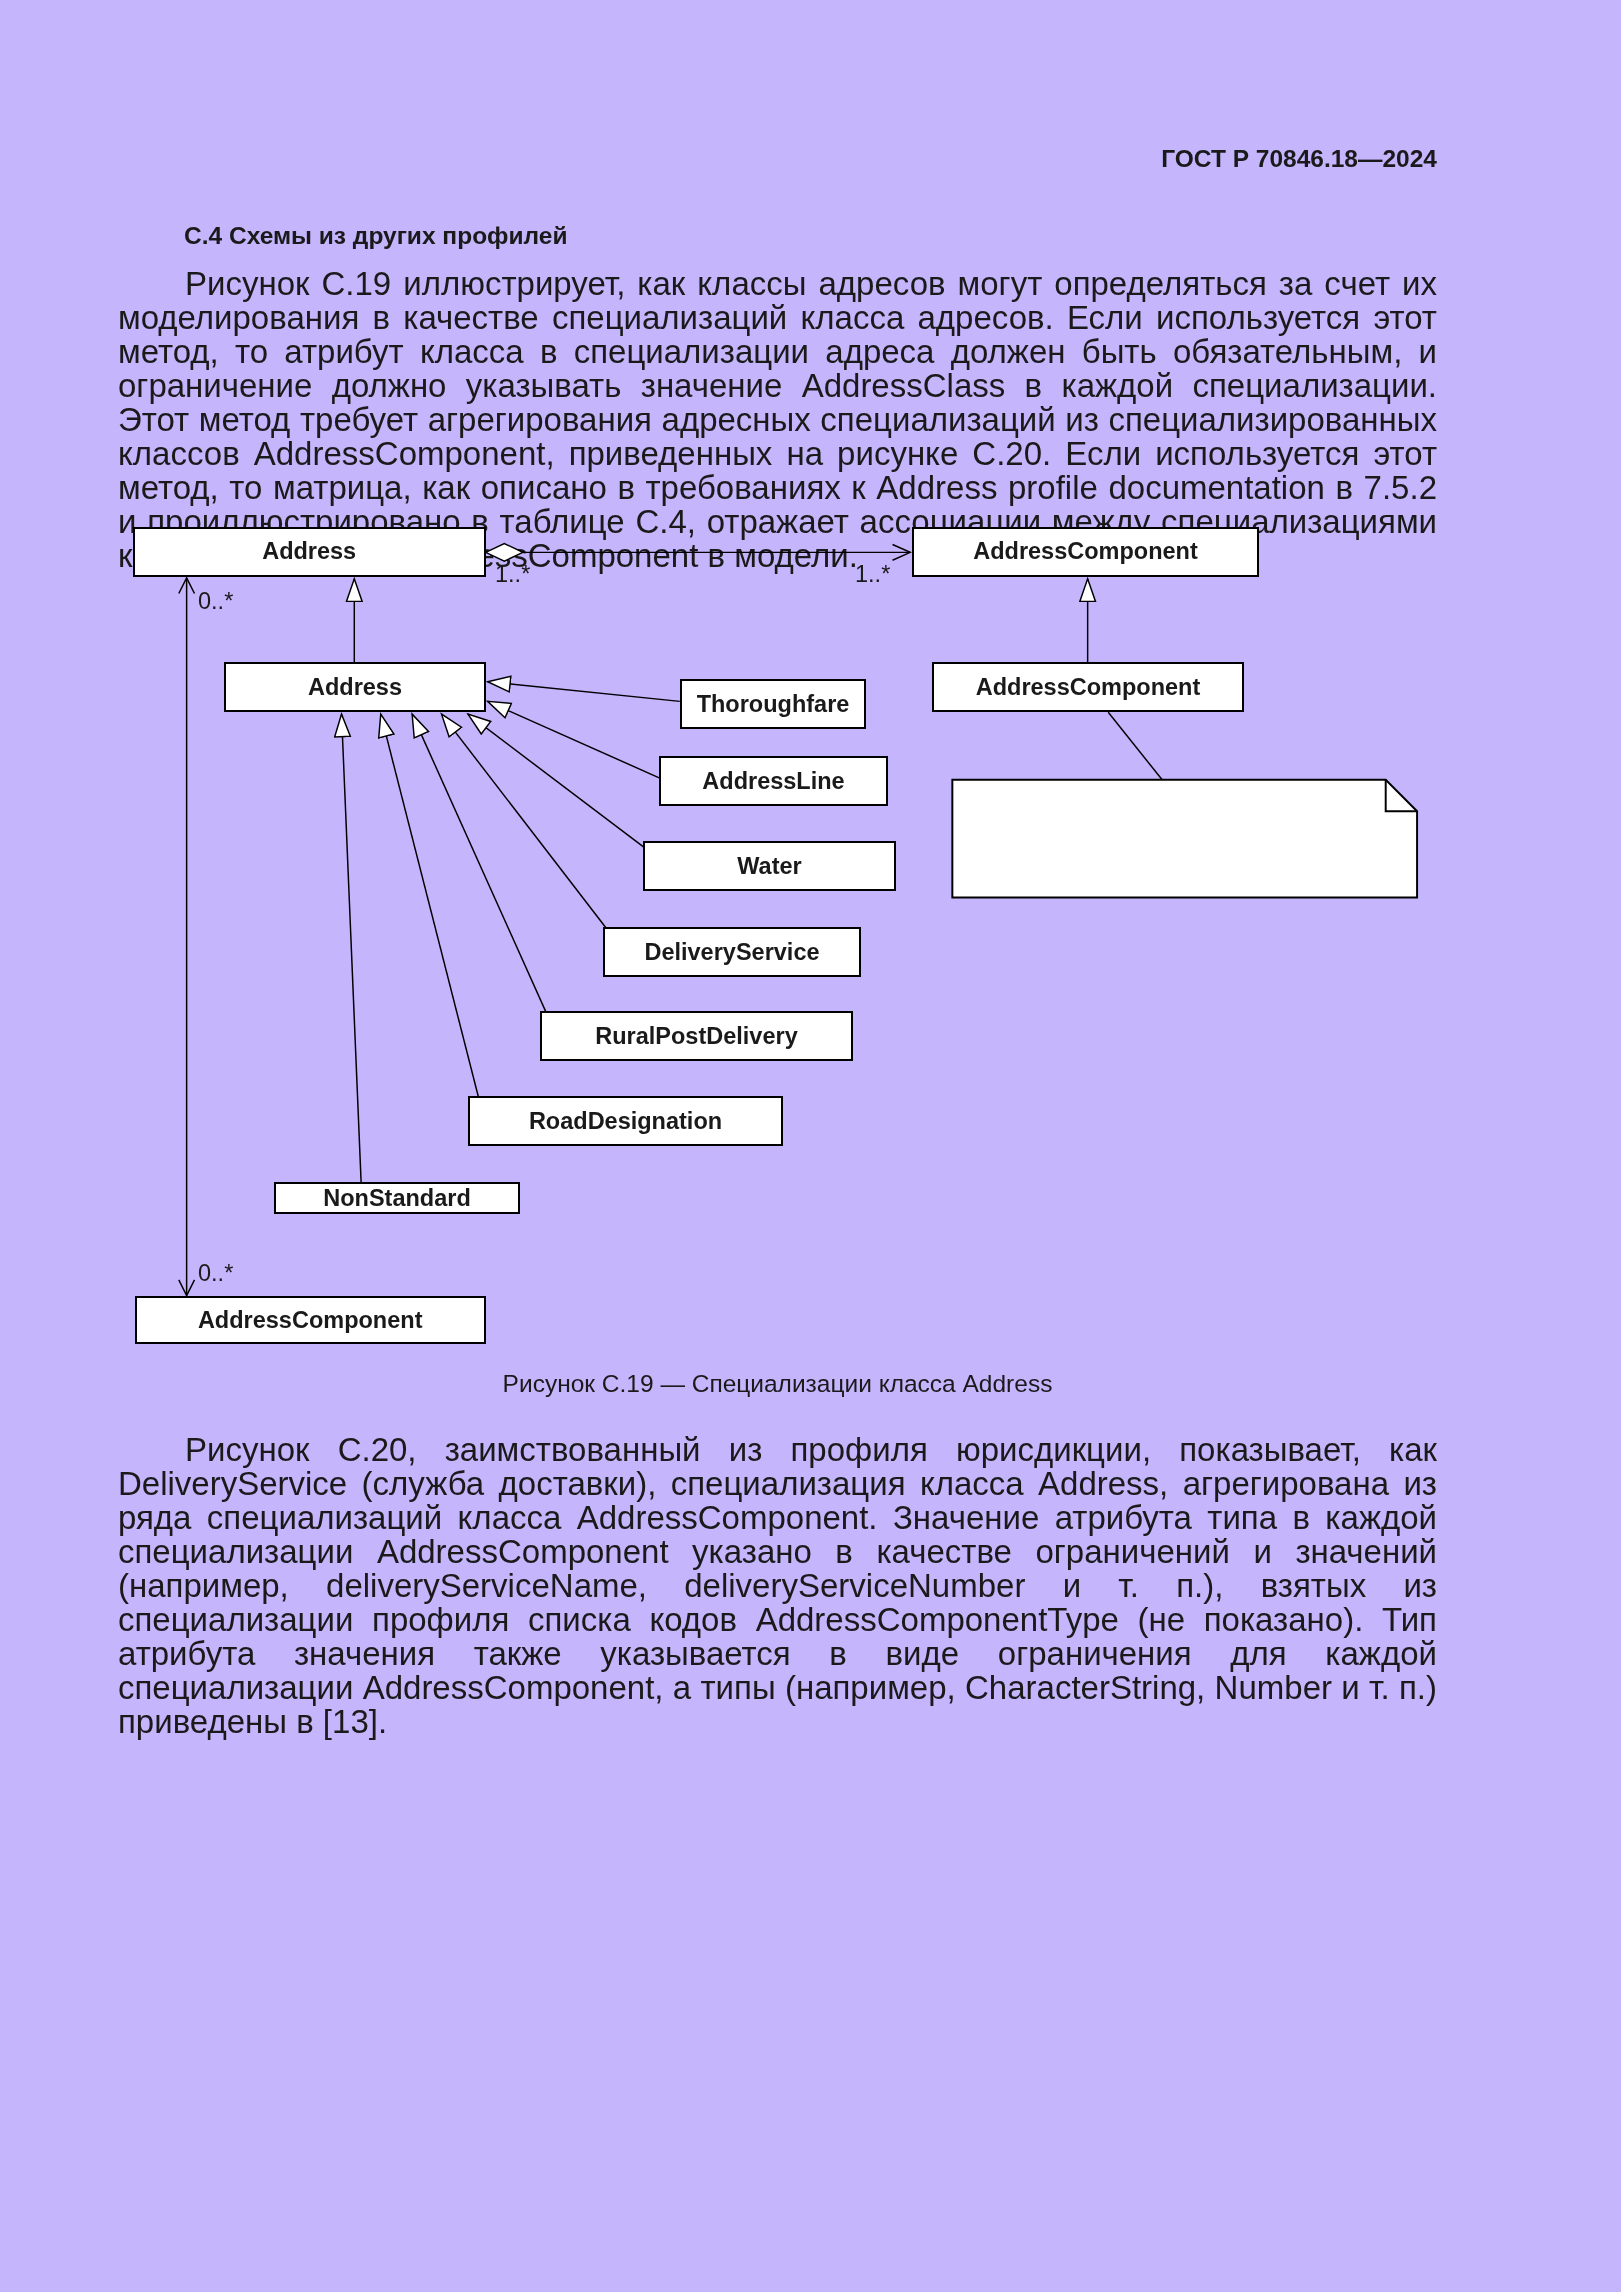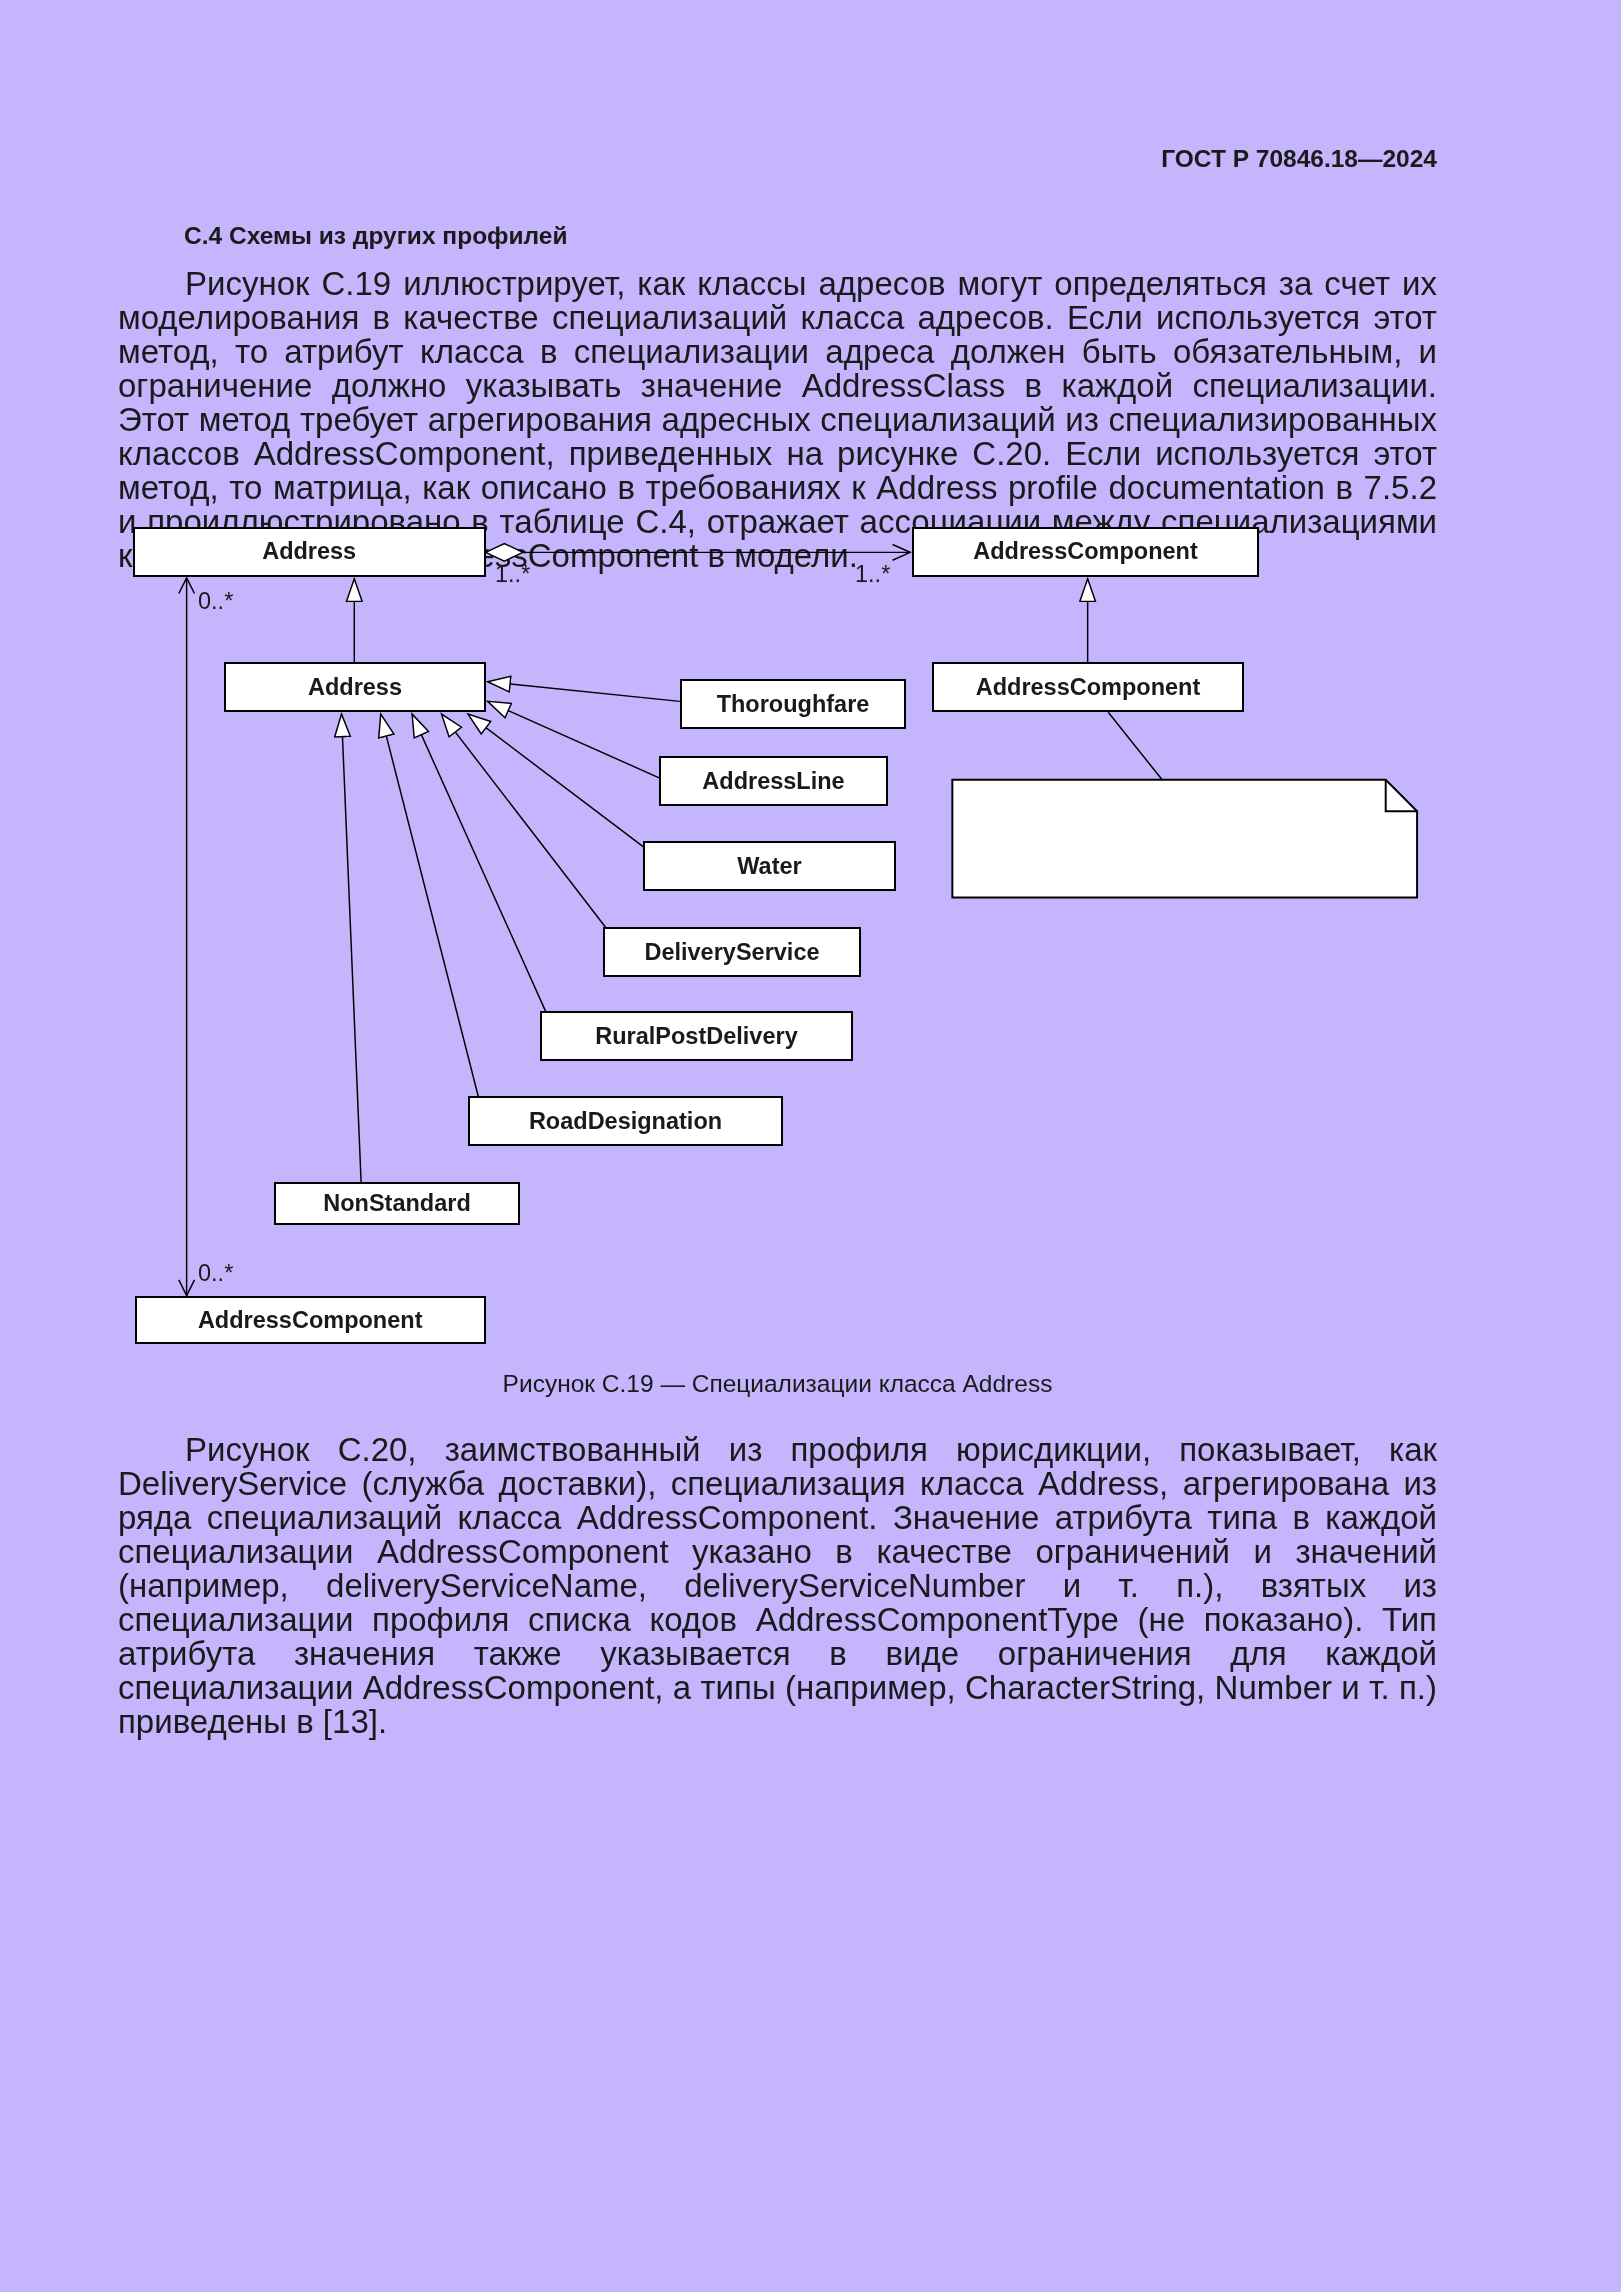--- a/index.html
+++ b/index.html
@@ -123,27 +123,27 @@
         <line x1="1010" y1="201" x2="1065" y2="270"></line>
         <path d="M851,270 H1293 L1325,302 V390 H851 Z" fill="#ffffff" stroke-width="2"></path>
         <path d="M1293,270 V302 H1325" stroke-width="2"></path>
       </g>
     </svg>
 
     <div class="uml-box" style="left:14.7px;top:11.8px;width:353px;height:50px">Address</div>
     <div class="uml-box" style="left:794px;top:11.8px;width:347px;height:50px">AddressComponent</div>
     <div class="uml-box" style="left:106px;top:147px;width:262px;height:50px">Address</div>
     <div class="uml-box" style="left:814px;top:147px;width:312px;height:50px">AddressComponent</div>
-    <div class="uml-box" style="left:562px;top:164px;width:226px;height:50px">Thoroughfare</div>
+    <div class="uml-box" style="left:562px;top:164px;width:186px;height:50px">Thoroughfare</div>
     <div class="uml-box" style="left:541px;top:241px;width:229px;height:50px">AddressLine</div>
     <div class="uml-box" style="left:525px;top:326px;width:253px;height:50px">Water</div>
     <div class="uml-box" style="left:485px;top:412px;width:258px;height:50px">DeliveryService</div>
     <div class="uml-box" style="left:422px;top:496px;width:313px;height:50px">RuralPostDelivery</div>
     <div class="uml-box" style="left:350px;top:581px;width:315px;height:50px">RoadDesignation</div>
-    <div class="uml-box" style="left:156px;top:667px;width:246px;height:43px">NonStandard</div>
+    <div class="uml-box" style="left:156px;top:667px;width:246px;height:32px">NonStandard</div>
     <div class="uml-box" style="left:16.7px;top:781px;width:351px;height:48px">AddressComponent</div>
 
 
     <div class="mult" style="left:377px;top:46px">1..*</div>
     <div class="mult" style="left:737px;top:46px">1..*</div>
     <div class="mult" style="left:80px;top:73px">0..*</div>
     <div class="mult" style="left:80px;top:745px">0..*</div>
   </div>
 
   <div class="caption">Рисунок С.19 — Специализации класса Address</div>

